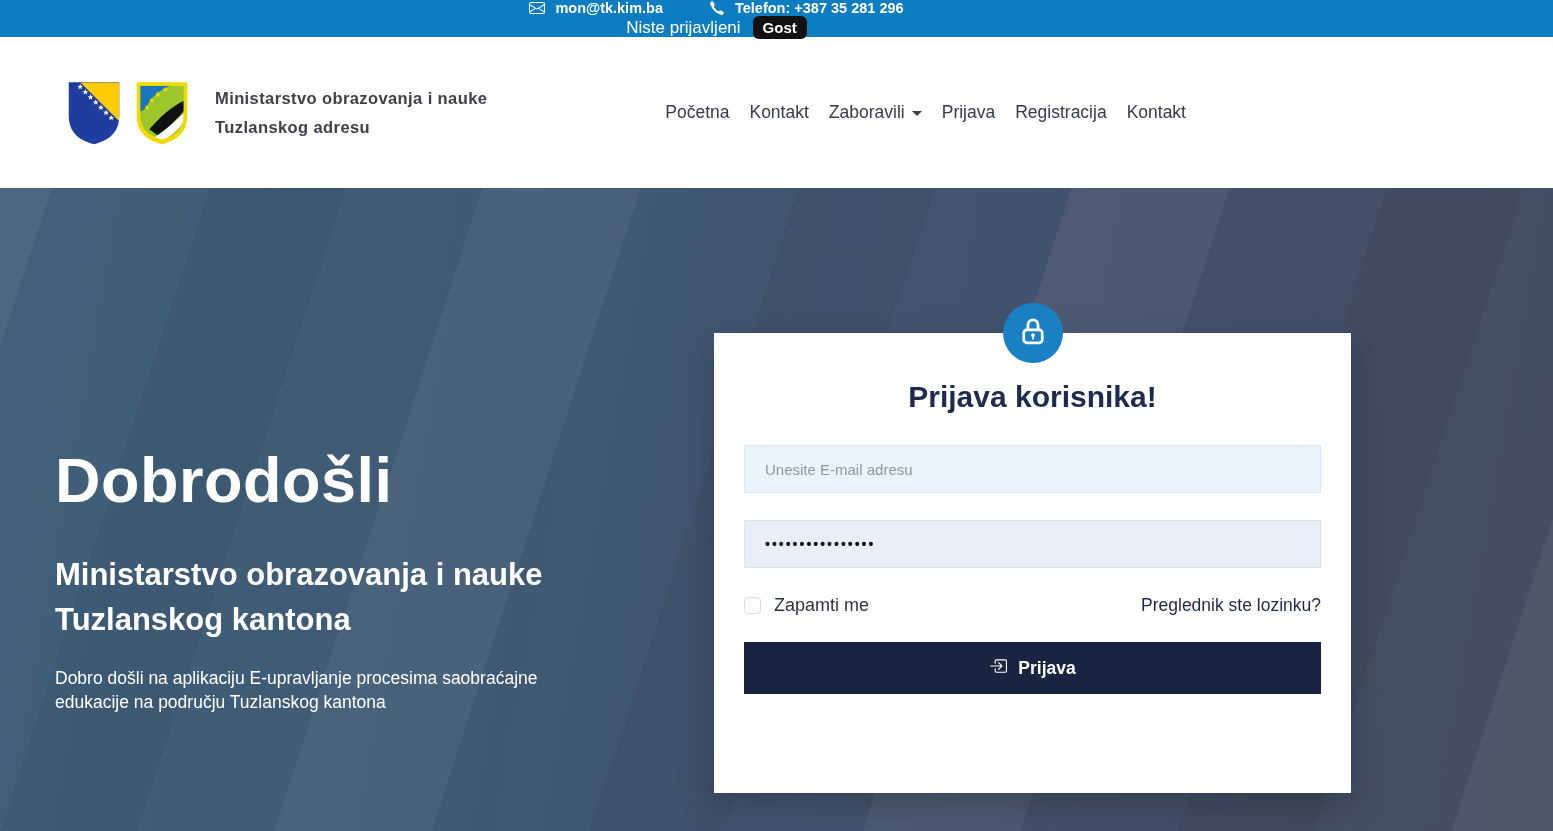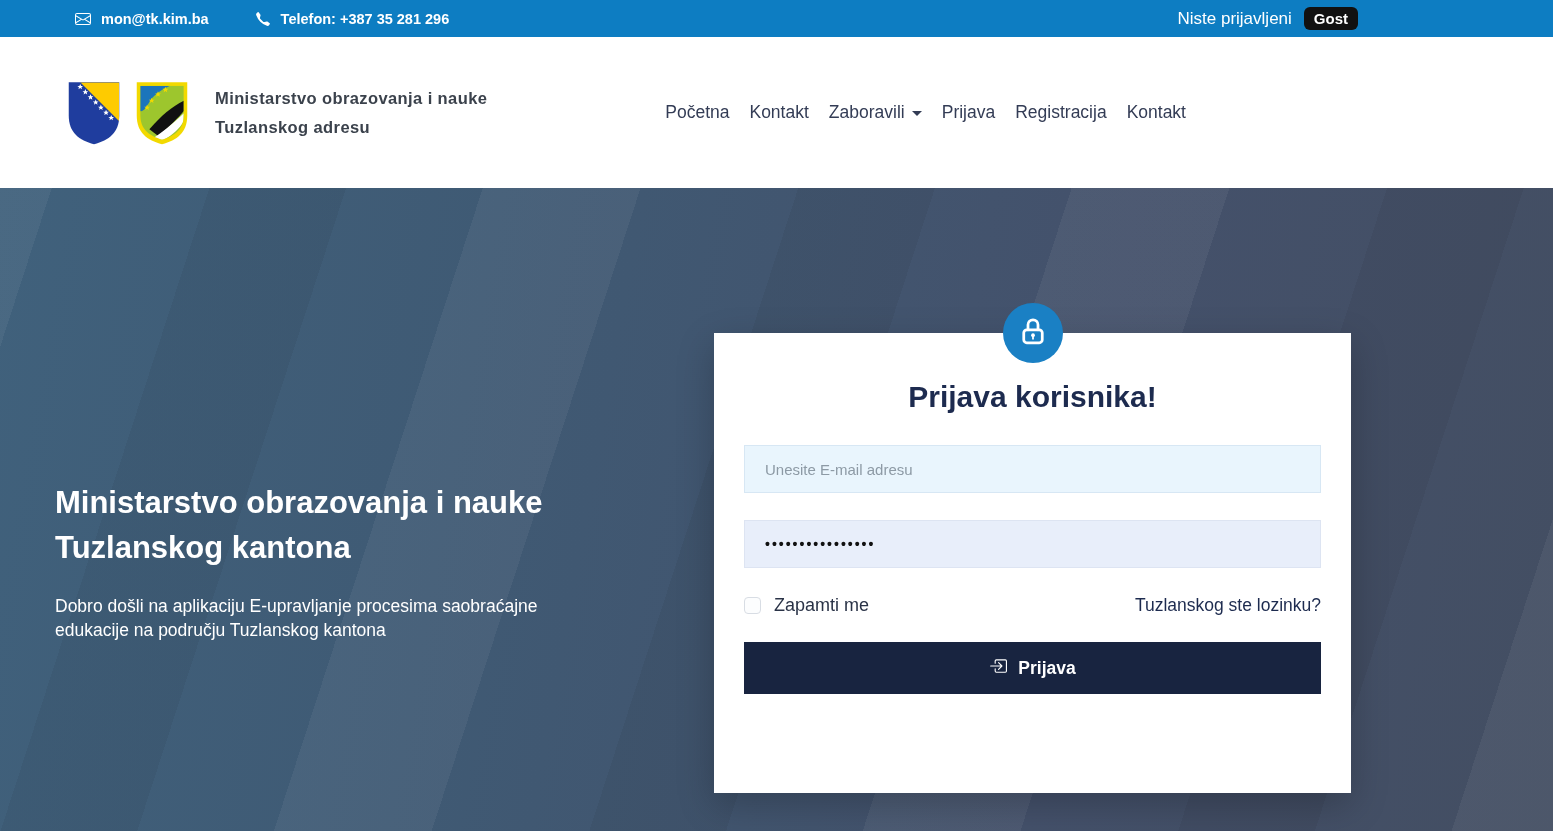--- a/index.html
+++ b/index.html
@@ -2,21 +2,21 @@
 <html><head>
 <meta charset="utf-8">
 <style>
   * { margin:0; padding:0; box-sizing:border-box; }
   html,body { width:1553px; height:831px; font-family:"Liberation Sans", sans-serif; overflow:hidden; background:#fff; }
 
   
   .topbar {
     height:37px; background:#0d7dc2; color:#fff;
     display:flex; align-items:center;
-    padding:0 195px 0 75px; font-size:14.5px; font-weight:bold;
+    padding:0 195px 0 75px; font-size:14.5px; font-weight:bold;flex-direction:column;
   }
   .topbar .contact-group { display:flex; align-items:center; gap:46px; }
   .topbar .contact-item { display:flex; align-items:center; gap:10px; }
   .topbar .spacer { flex:1; }
   .topbar .right-group { display:flex; align-items:center; gap:12px; font-weight:normal; font-size:17px; }
   .badge-gost {
     background:#111; color:#fff; font-size:15px; font-weight:bold;
     padding:4px 10px; border-radius:6px; line-height:1;
   }
   .icon-16 { width:16px; height:16px; display:block; }
@@ -198,20 +198,21 @@
       <span>Registracija</span>
     </div>
     <div class="nav-item">
       <span>Kontakt</span>
     </div>
   </nav>
 </div>
 
 <div class="hero">
   <div class="hero-copy">
+    <div class="hero-title">Dobrodošli</div>
     <div class="hero-subtitle">Ministarstvo obrazovanja i nauke Tuzlanskog kantona</div>
     <div class="hero-desc">Dobro došli na aplikaciju E-upravljanje procesima saobraćajne edukacije na području Tuzlanskog kantona</div>
   </div>
 
   <div class="login-card">
     <div class="lock-badge">
       <span>
         <svg viewBox="0 0 24 24" fill="none" stroke="#ffffff" stroke-width="2.2" stroke-linecap="round">
           <path d="M8,11 V7 a4,4 0 0 1 8,0 v4"></path>
           <rect x="4.6" y="11" width="14.8" height="10.4" rx="2.4"></rect>
@@ -221,21 +222,21 @@
       </span>
     </div>
     <div class="card-title">Prijava korisnika!</div>
     <input class="field" type="text" placeholder="Unesite E-mail adresu" style="">
     <input class="field password" type="text" value="••••••••••••••••" style="">
     <div class="options-row">
       <div class="remember">
         <span class="checkbox"></span>
         <span class="remember-label">Zapamti me</span>
       </div>
-      <a class="forgot-link">Tuzlanskog ste lozinku?</a>
+      <a class="forgot-link">Preglednik ste lozinku?</a>
     </div>
     <button class="submit-btn">
       <span>
         <svg viewBox="0 0 16 16" fill="#ffffff">
           <path d="M6 3.5a.5.5 0 0 1 .5-.5h8a.5.5 0 0 1 .5.5v9a.5.5 0 0 1-.5.5h-8a.5.5 0 0 1-.5-.5v-2a.5.5 0 0 0-1 0v2A1.5 1.5 0 0 0 6.5 14h8a1.5 1.5 0 0 0 1.5-1.5v-9A1.5 1.5 0 0 0 14.5 2h-8A1.5 1.5 0 0 0 5 3.5v2a.5.5 0 0 0 1 0v-2z"></path>
           <path d="M11.854 8.354a.5.5 0 0 0 0-.708l-3-3a.5.5 0 1 0-.708.708L10.293 7.5H1.5a.5.5 0 0 0 0 1h8.793l-2.147 2.146a.5.5 0 0 0 .708.708l3-3z"></path>
         </svg>
       </span>
       <span>Prijava</span>
     </button>

